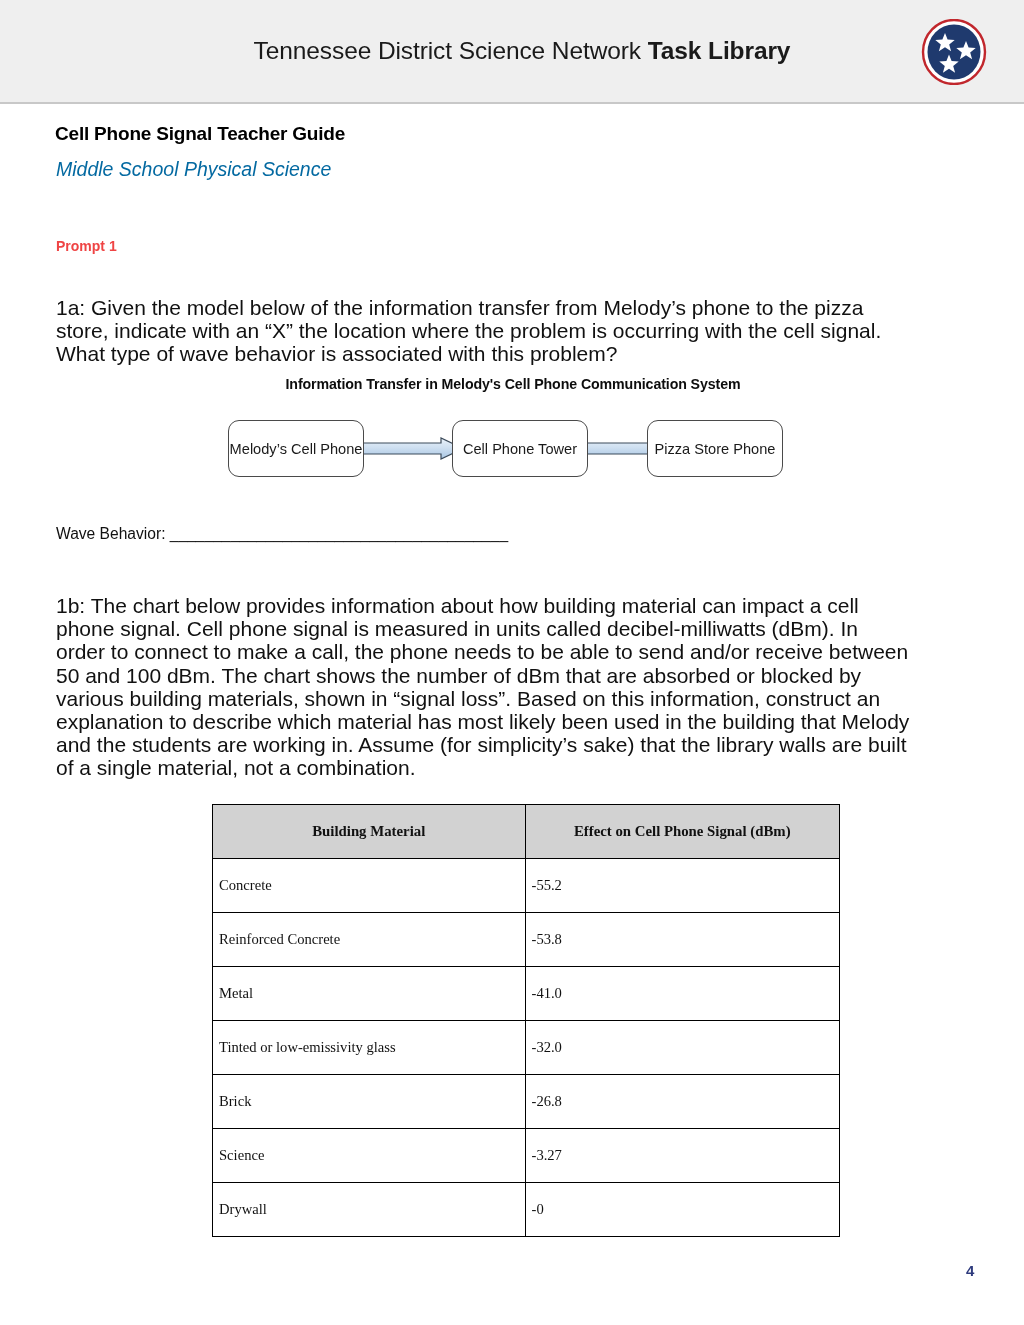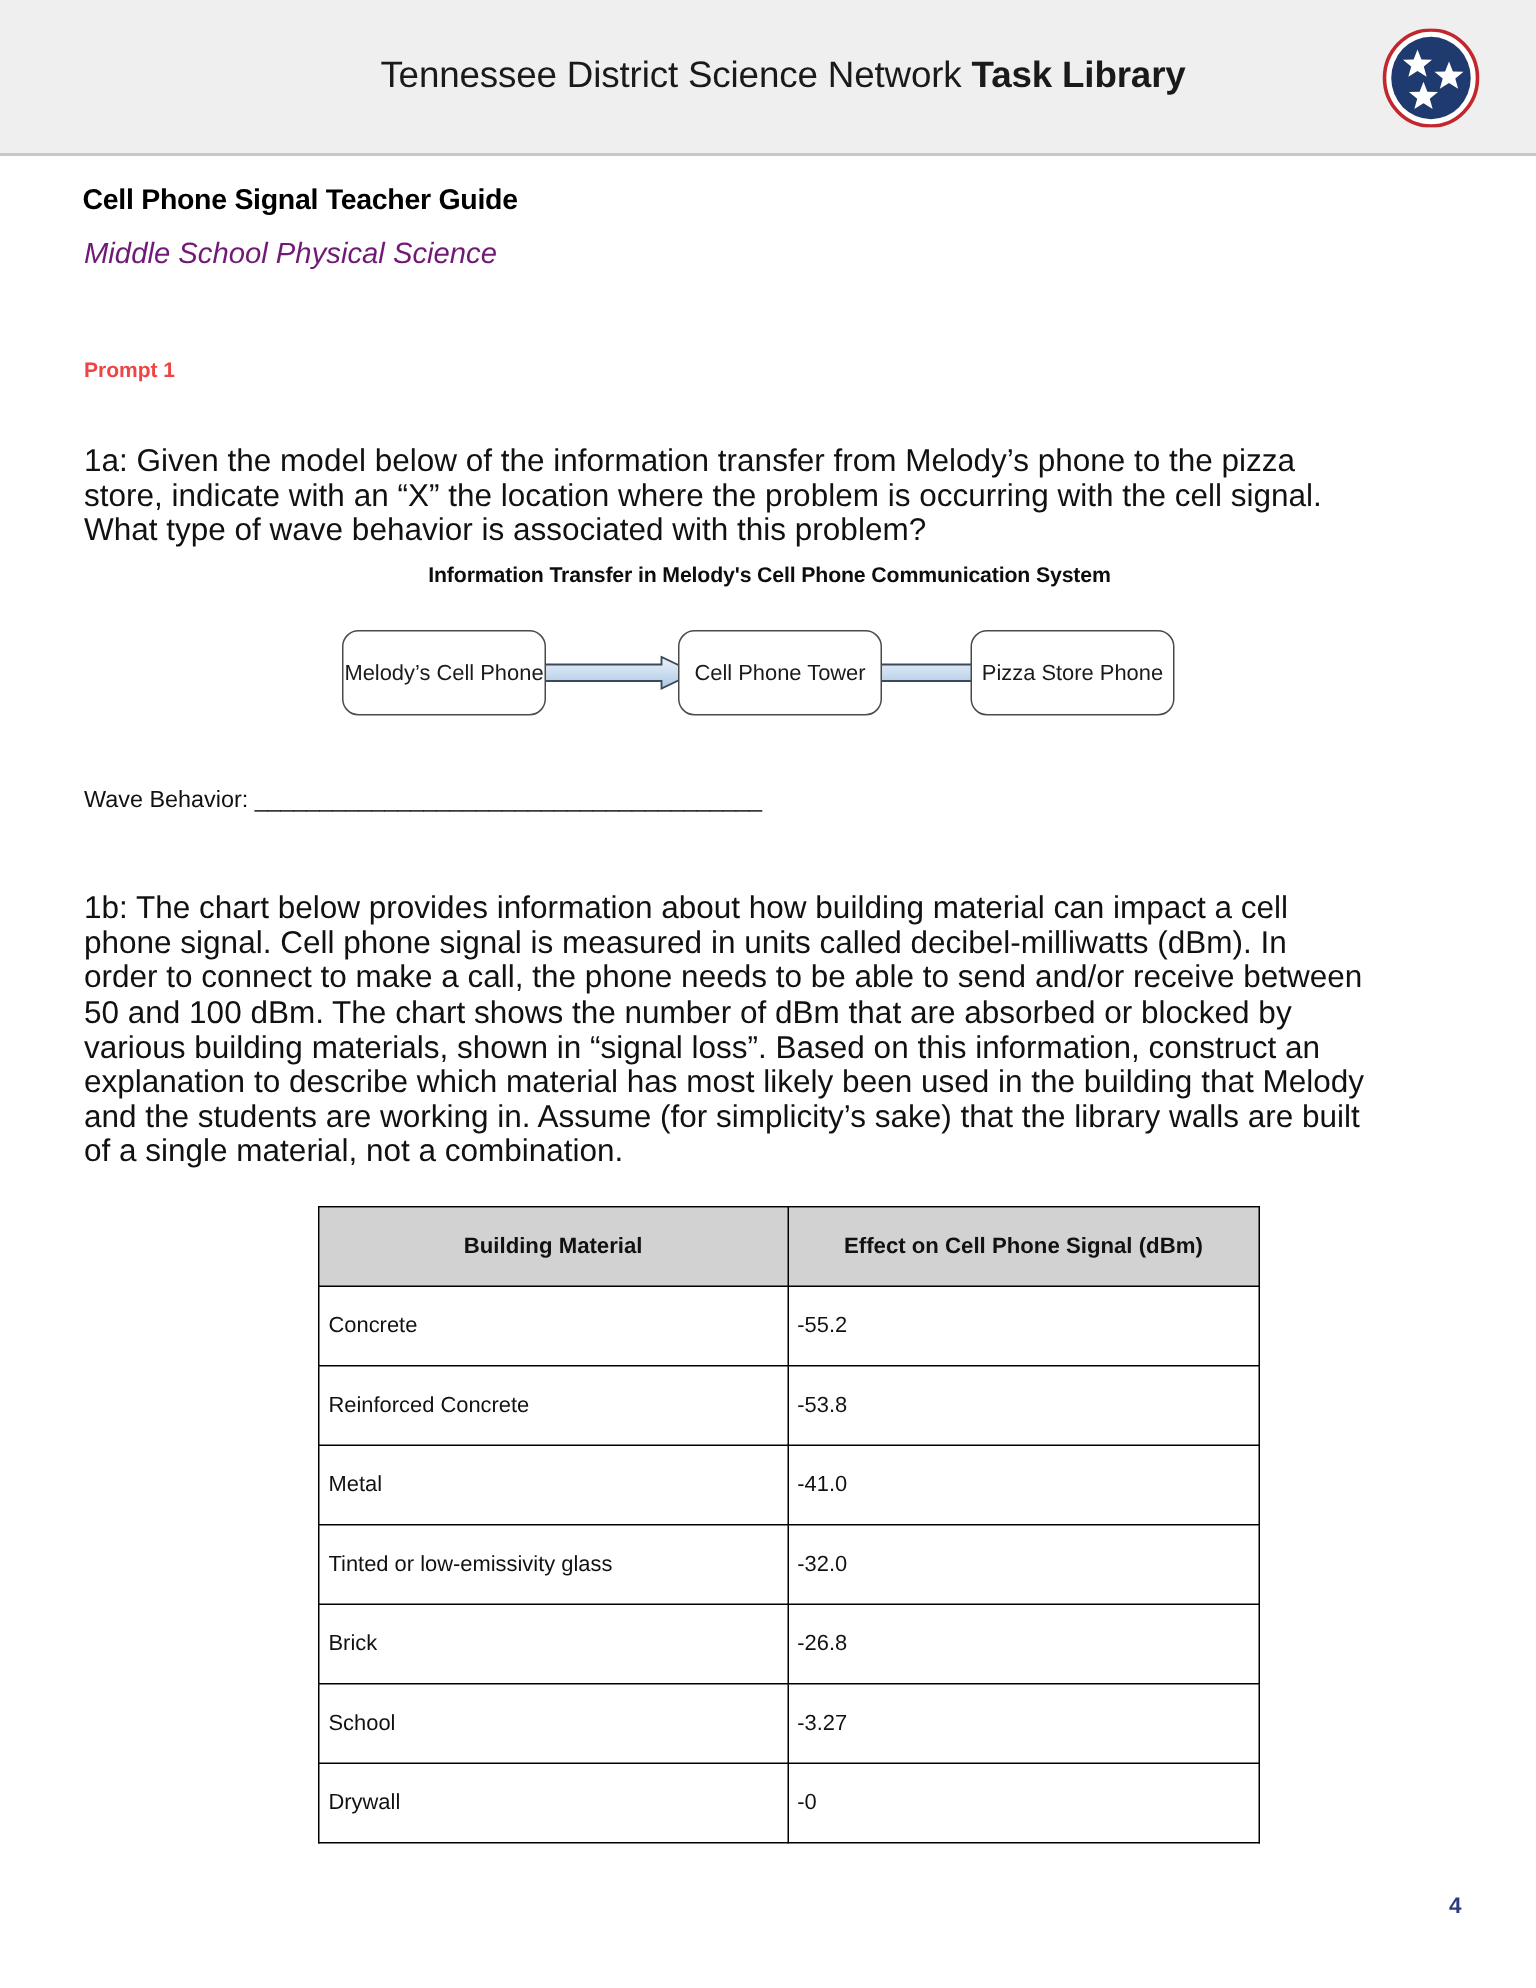--- a/index.html
+++ b/index.html
@@ -74,21 +74,21 @@
     font-weight: bold;
     letter-spacing: -0.2px;
     color: #000;
   }
   .doc-subtitle {
     position: absolute;
     left: 56px;
     top: 54px;
     font-size: 19.5px;
     font-style: italic;
-    color: #701a75;
+    color: #0369a1;
   }
 
   .prompt-heading {
     position: absolute;
     left: 56px;
     top: 134px;
     font-size: 14px;
     font-weight: bold;
     color: #ef4444;
   }
@@ -179,20 +179,21 @@
     border-collapse: collapse;
     font-size: 14.6px;
     color: #111;
   }
   .data-table th,
   .data-table td {
     border: 1.6px solid #000000;
     box-sizing: border-box;
     height: 30px;
     padding: 18px 6px;
+    font-family: Liberation Serif, serif;
   }
   .data-table thead th {
     background: #d2d2d2;
     font-weight: bold;
     text-align: center;
     font-size: 14.8px;
     height: 31px;
   }
   .data-table td.material {
     text-align: left;
@@ -312,21 +313,21 @@
       </tr>
       <tr>
         <td class="material">Tinted or low-emissivity glass</td>
         <td class="effect">-32.0</td>
       </tr>
       <tr>
         <td class="material">Brick</td>
         <td class="effect">-26.8</td>
       </tr>
       <tr>
-        <td class="material">School</td>
+        <td class="material">Science</td>
         <td class="effect">-3.27</td>
       </tr>
       <tr>
         <td class="material">Drywall</td>
         <td class="effect">-0</td>
       </tr>
     </tbody>
   </table>
 
 </div>

